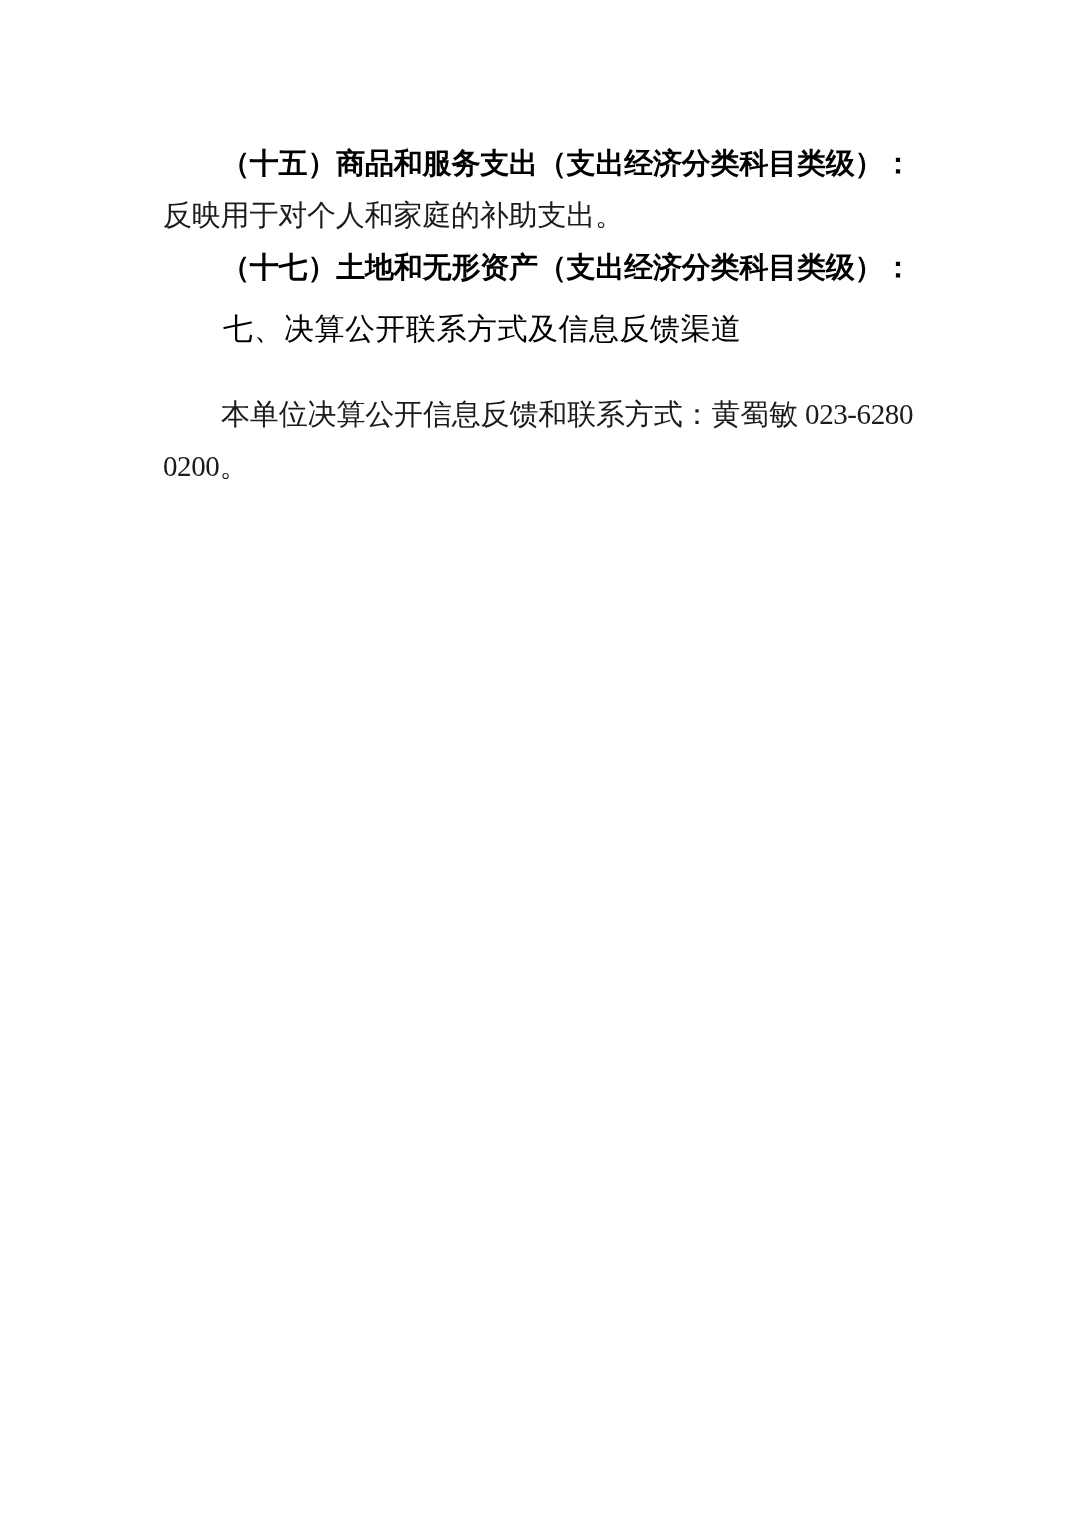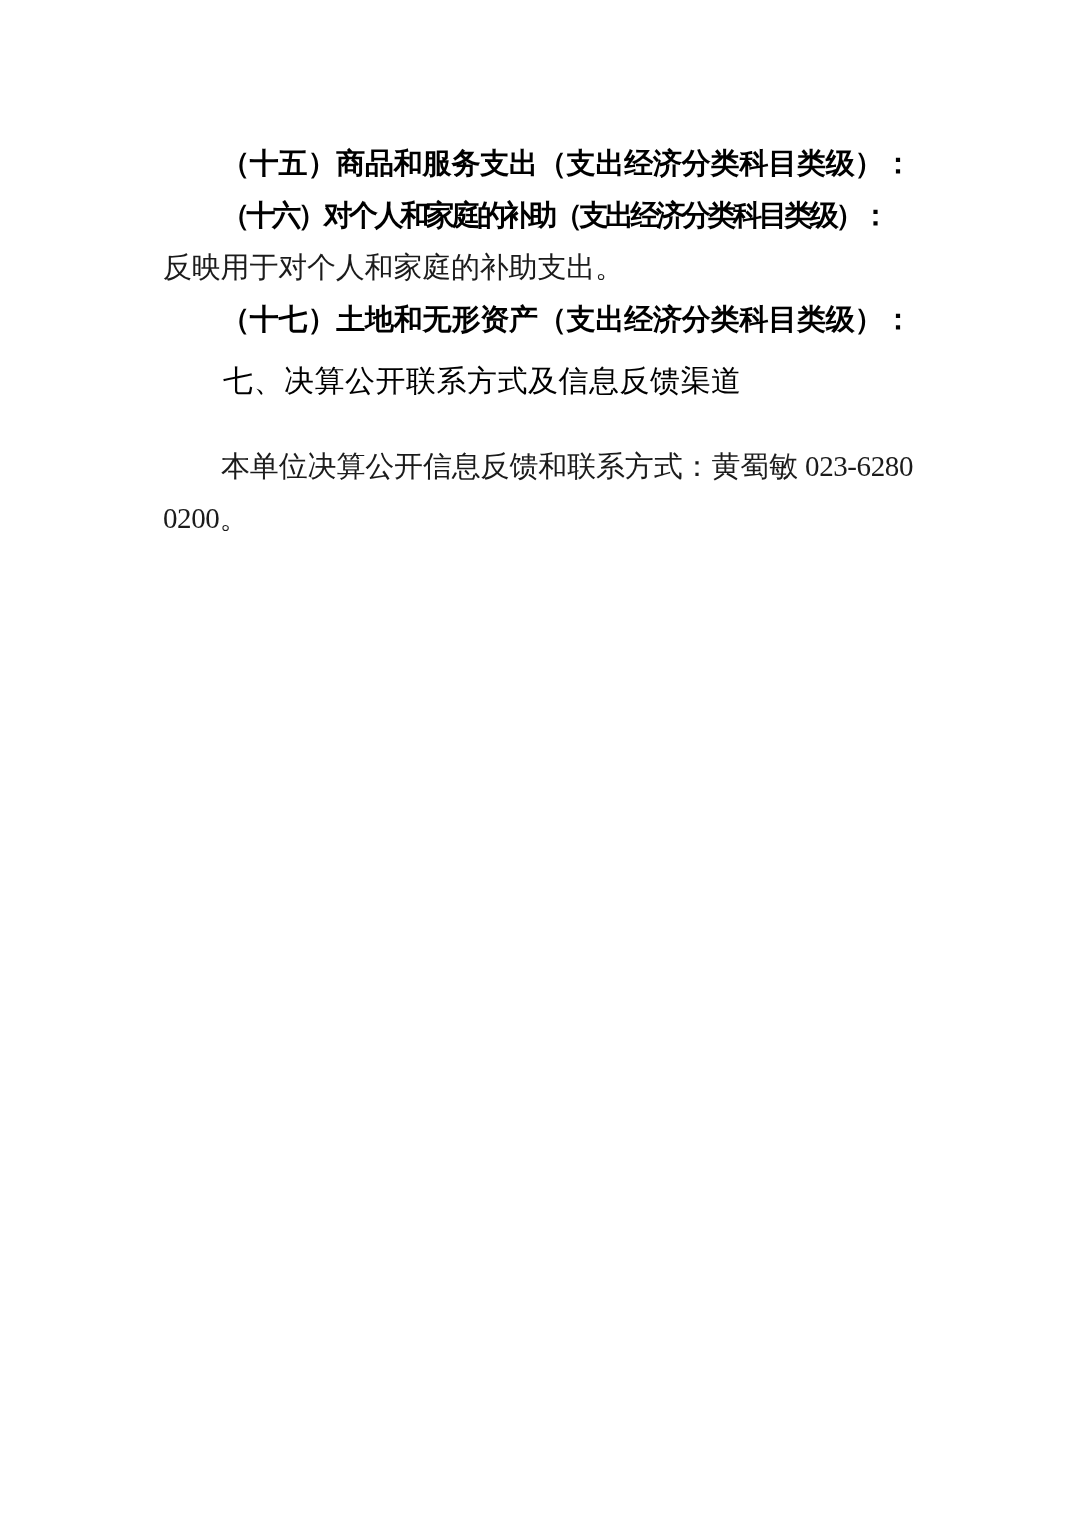--- a/index.html
+++ b/index.html
@@ -70,21 +70,20 @@
 <body>
 
 <div class="page">
   <div class="content">
 
     <div class="item">
       <p class="kai-heading">（十五）商品和服务支出（支出经济分类科目类级）：</p>
     </div>
 
     <div class="item">
-      <p class="kai-heading tight">（十六）对个人和家庭的补助（支出经济分类科目类级）：</p>
       <p class="body-text">反映用于对个人和家庭的补助支出。</p>
     </div>
 
     <div class="item">
       <p class="kai-heading">（十七）土地和无形资产（支出经济分类科目类级）：</p>
     </div>
 
     <p class="section-heading">七、决算公开联系方式及信息反馈渠道</p>
 
     <p class="contact">本单位决算公开信息反馈和联系方式：黄蜀敏 023-62800200。</p>

